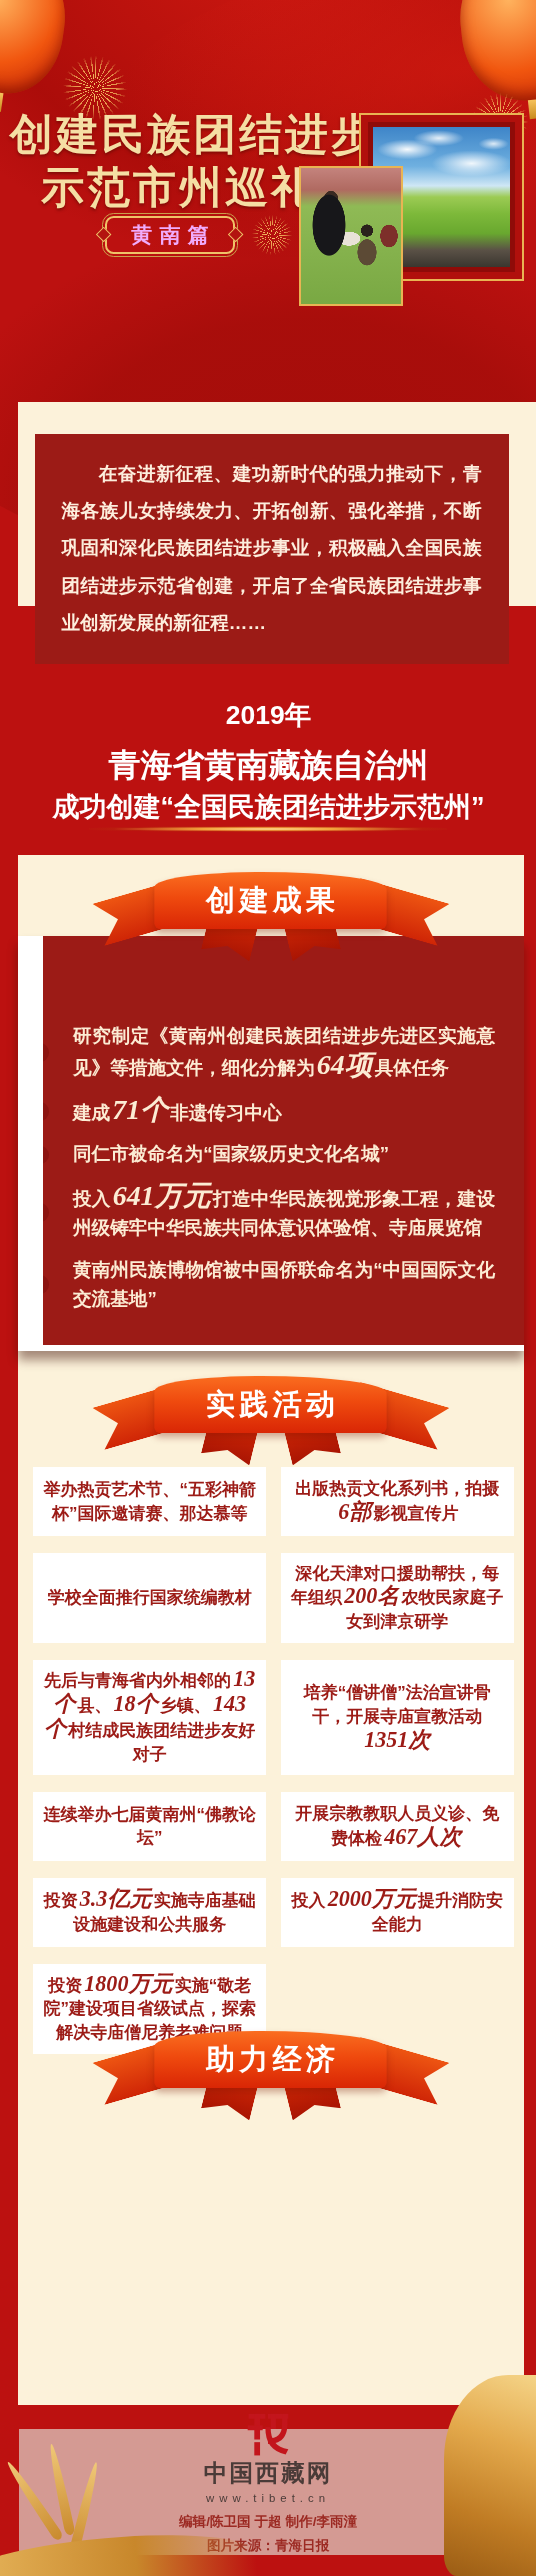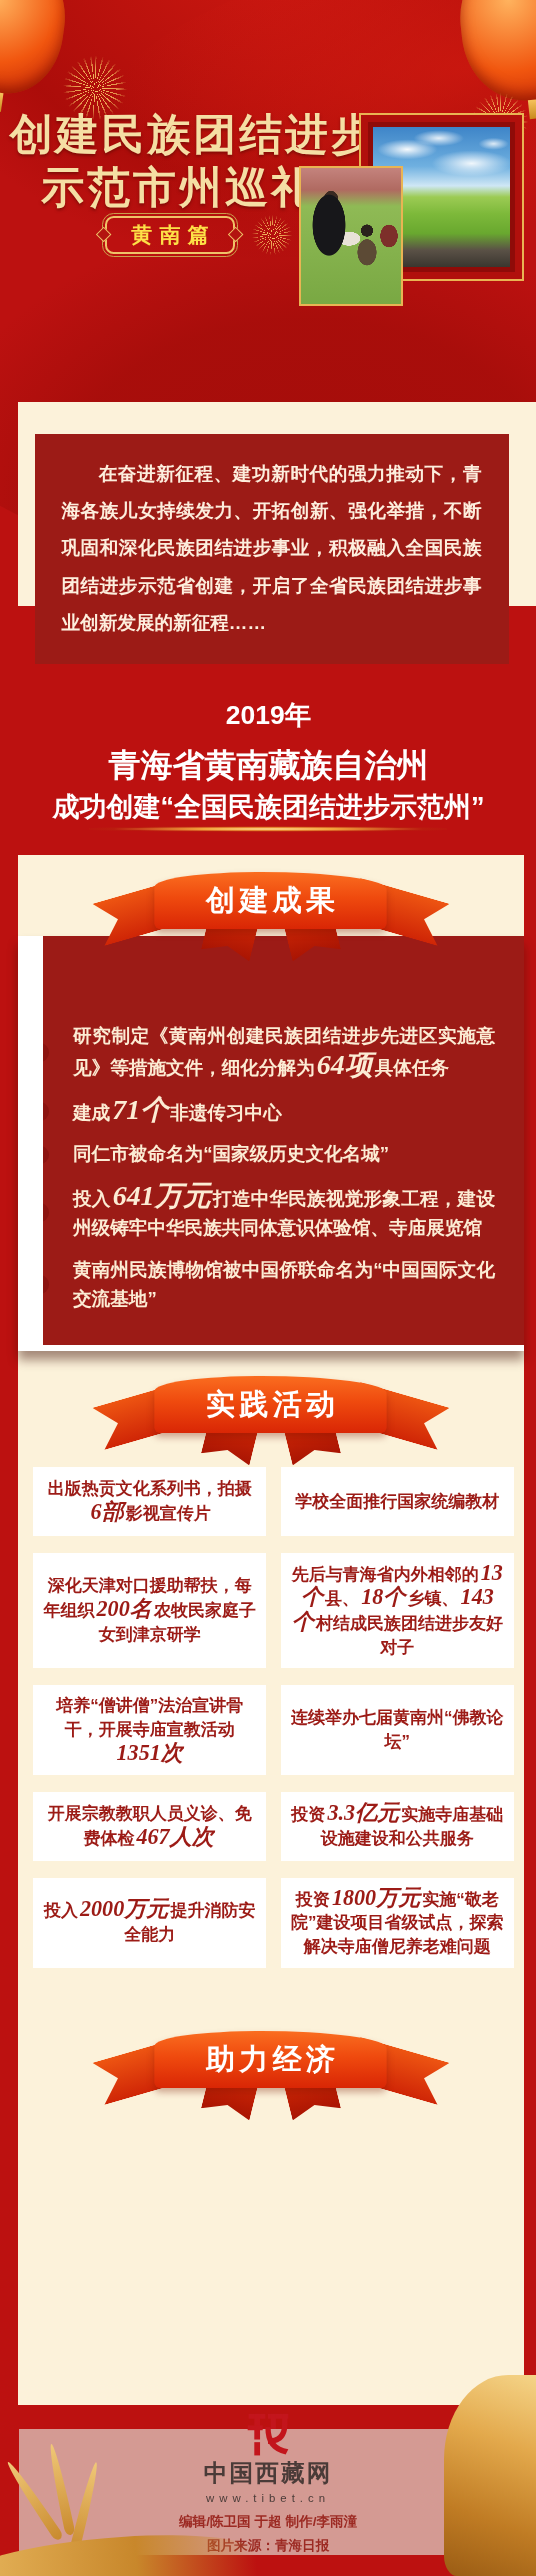--- a/index.html
+++ b/index.html
@@ -21,21 +21,21 @@
   .title{position:absolute;left:0;width:401px;text-align:center;color:#f5dea4;font-weight:bold;
          font-family:"Liberation Serif","DejaVu Serif",serif;font-size:43px;letter-spacing:2.9px;
          text-shadow:0 2.1px 2.9px rgba(90,10,0,.55);white-space:nowrap;}
   .title1{top:106px;left:-7.2px;}
   .title2{top:159px;left:-21.5px;}
   .badge{position:absolute;left:105px;top:216px;width:126px;height:34px;border:2.1px solid #f0c268;border-radius:8.6px;
          outline:0.7px solid #caa04c;outline-offset:2.9px;display:flex;align-items:center;justify-content:center;}
   .badge .diamond{position:absolute;width:9.3px;height:9.3px;border:1.4px solid #f0c268;transform:rotate(45deg);background:#b31410;}
   .badge .d-left{left:-8.6px;top:50%;margin-top:-5.7px;}
   .badge .d-right{right:-8.6px;top:50%;margin-top:-5.7px;}
-  .badge-text{color:#fde047;font-size:21px;font-weight:bold;letter-spacing:7.2px;text-indent:7.2px;}
+  .badge-text{color:#f0abfc;font-size:21px;font-weight:bold;letter-spacing:7.2px;text-indent:7.2px;}
   
   .photo2{position:absolute;left:359px;top:113px;width:165px;height:168px;border:2.9px solid #e9b453;background:#b1100c;padding:7.2px;box-sizing:border-box;z-index:2;}
   .photo2-inner{width:100%;height:100%;border:5px solid #8f0b08;box-sizing:border-box;
     background:
       radial-gradient(ellipse 43px 14.3px at 25% 16%, rgba(255,255,255,.95), transparent 70%),
       radial-gradient(ellipse 57px 18.6px at 72% 26%, rgba(255,255,255,.9), transparent 70%),
       radial-gradient(ellipse 36px 11.4px at 48% 8%, rgba(255,255,255,.85), transparent 70%),
       radial-gradient(ellipse 21.5px 8.6px at 88% 12%, rgba(255,255,255,.8), transparent 70%),
       linear-gradient(180deg,#3e85c8 0%,#6fb0e0 28%,#cfe7f5 42%,#9ccb54 50%,#7db93a 62%,#69a82f 76%,#5a5146 88%,#3a362f 100%);}
   .photo1{position:absolute;left:299px;top:166px;width:104px;height:140px;border:2.1px solid #e9b453;box-sizing:border-box;z-index:3;
@@ -184,20 +184,23 @@
       <div class="rb-side l"></div>
       <div class="rb-side r"></div>
       <div class="rb-tail l"></div>
       <div class="rb-tail r"></div>
       <div class="rb-center">
         <span class="rb-text">实践活动</span>
       </div>
     </div>
 
     <div class="grid">
+      <div class="card">
+          <p><span class="seg">举办热贡艺术节、“五彩神箭杯”国际邀请赛、那达慕等</span></p>
+        </div>
       <div class="card">
           <p><span class="seg">出版热贡文化系列书，拍摄</span><span class="seg em">6部</span><span class="seg">影视宣传片</span></p>
         </div>
       <div class="card">
           <p><span class="seg">学校全面推行国家统编教材</span></p>
         </div>
       <div class="card">
           <p><span class="seg">深化天津对口援助帮扶，每年组织</span><span class="seg em">200名</span><span class="seg">农牧民家庭子女到津京研学</span></p>
         </div>
       <div class="card">

